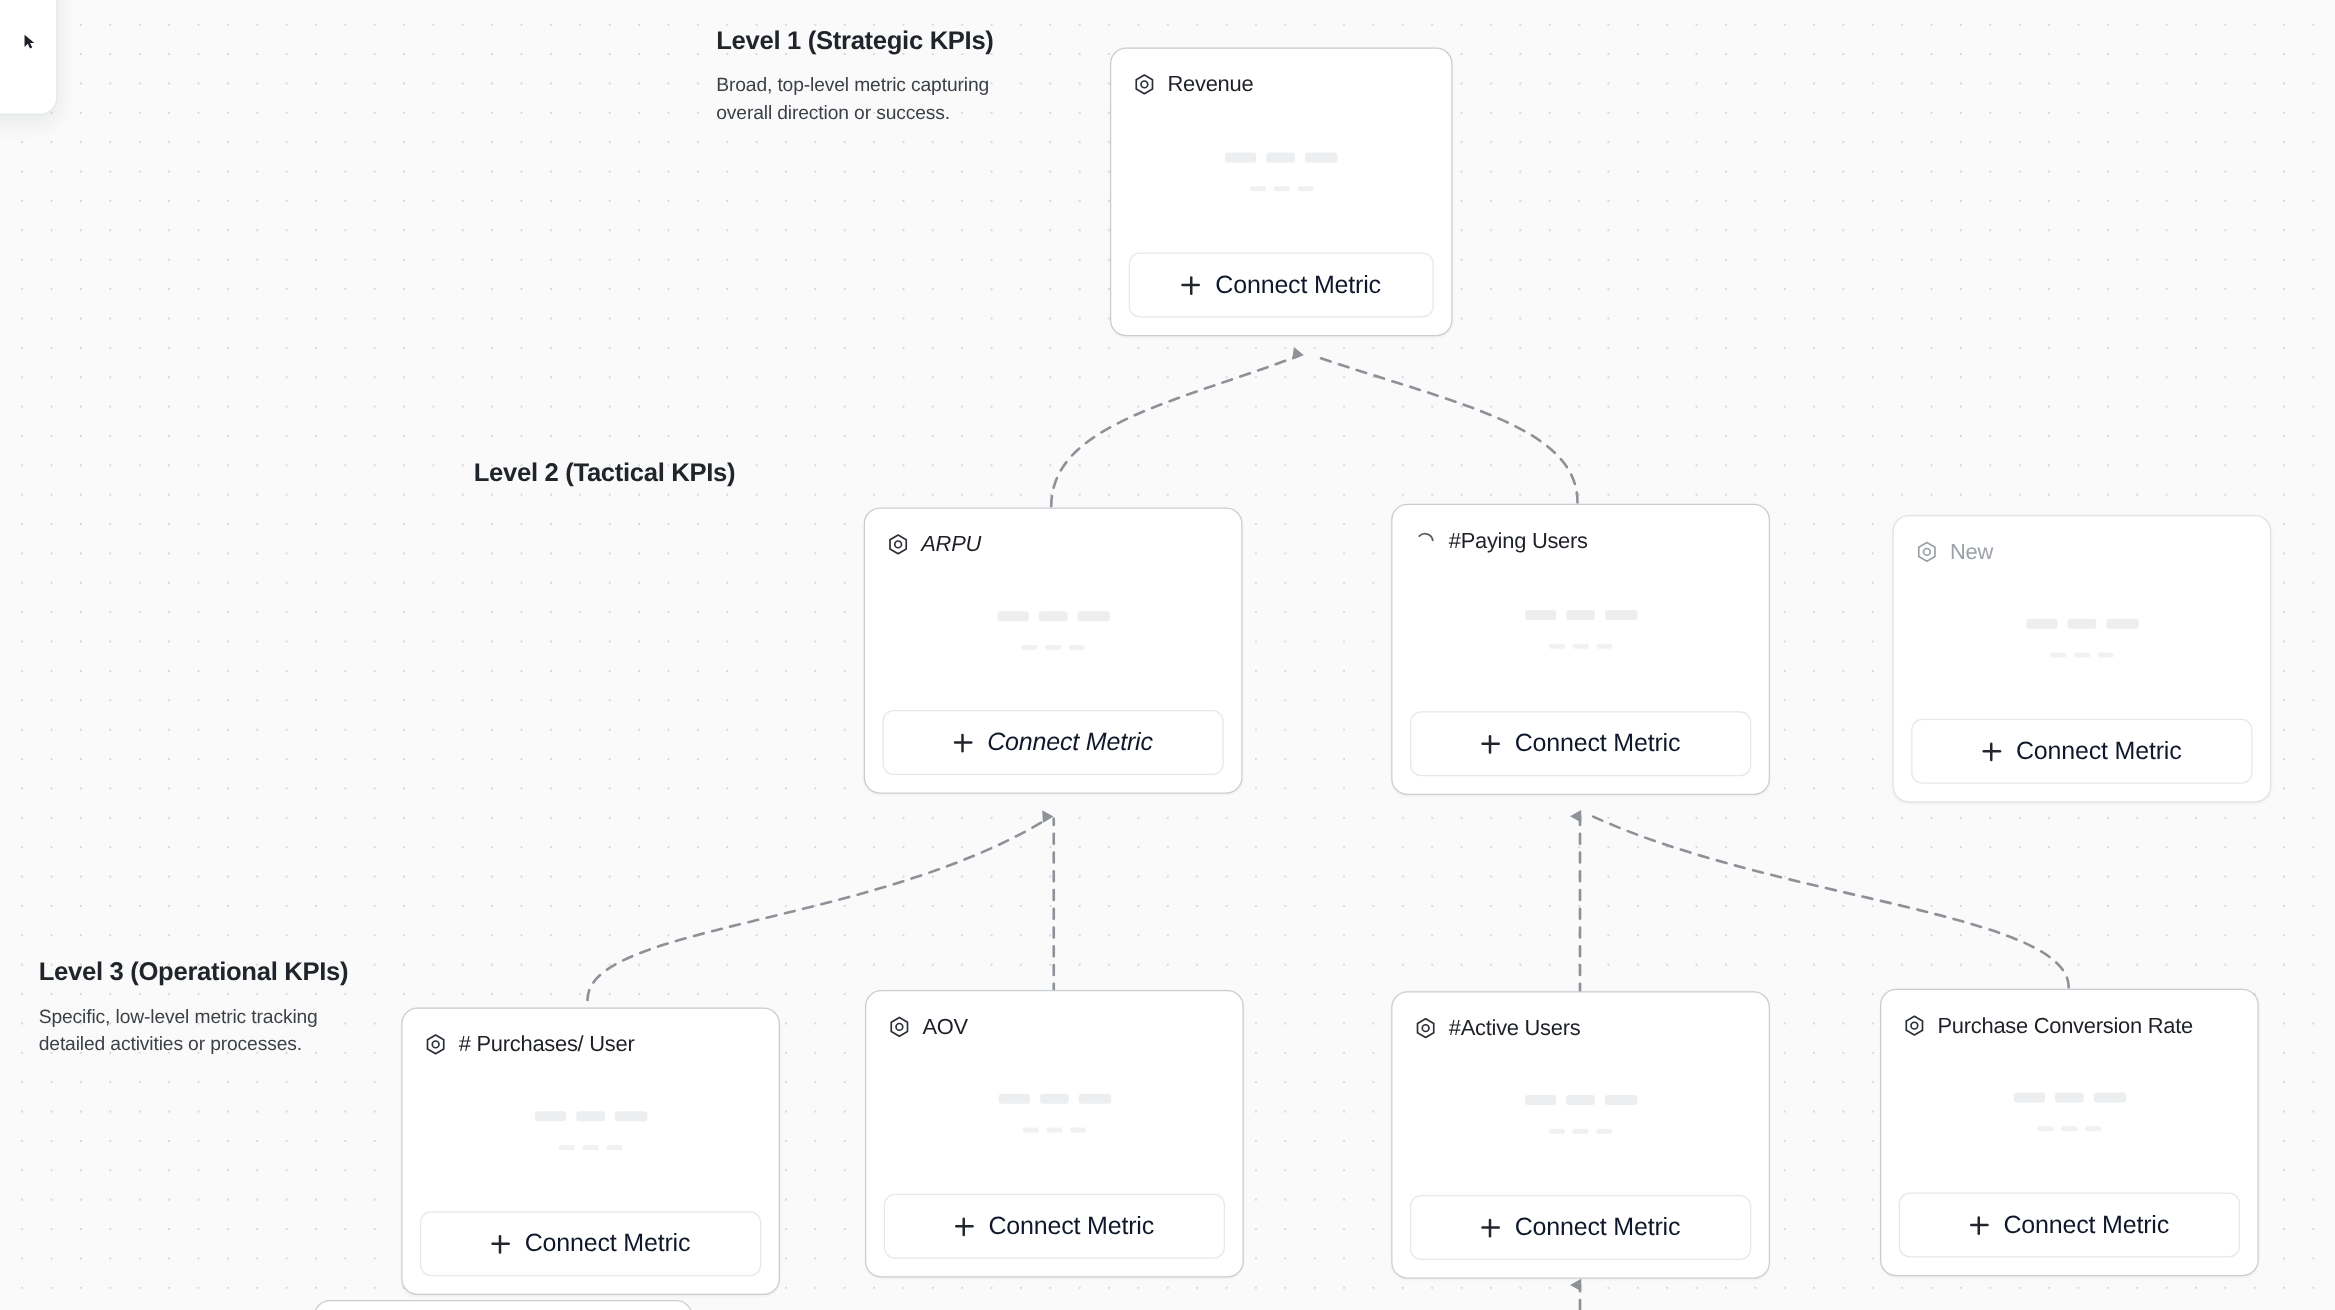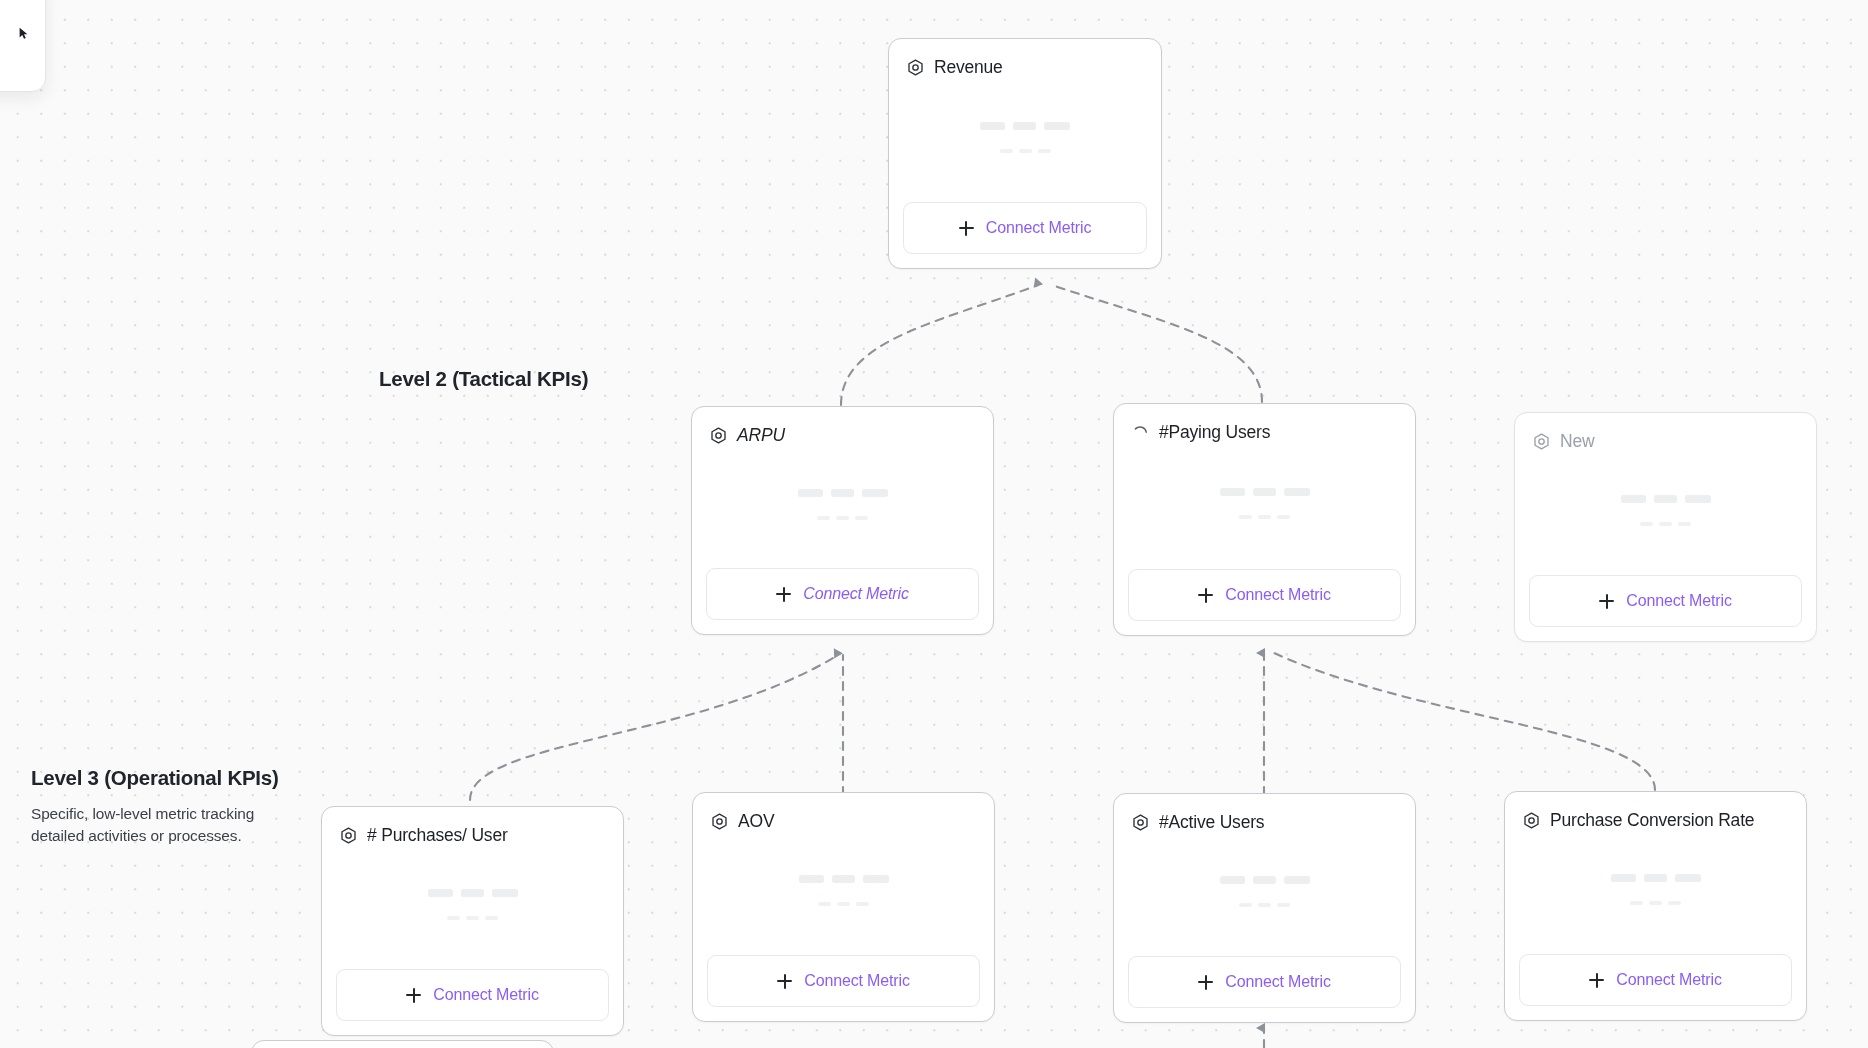--- a/index.html
+++ b/index.html
@@ -146,23 +146,23 @@
   }
   .plus-icon::before, .plus-icon::after {
     content: "";
     position: absolute;
     background: #23262c;
     border-radius: 1px;
   }
   .plus-icon::before { left: 0; top: 6.6px; width: 15px; height: 1.9px; }
   .plus-icon::after  { top: 0; left: 6.6px; height: 15px; width: 1.9px; }
   .connect-label {
-    font-size: 16px;
+    font-size: 20px;
     font-weight: 500;
-    color: #8b5cf6;
+    color: #0f172a;
     letter-spacing: -0.15px;
     white-space: nowrap;
   }
 
   
   #corner-panel {
     position: absolute;
     left: -46px;
     top: -26px;
     width: 92px;
@@ -205,20 +205,24 @@
       <path d="M843 795 L 843 655"></path>
 
       <path d="M1264 795 L 1264 653" marker-end="url(#arrowUp)"></path>
 
       <path d="M1655 790 C 1655 730, 1420 720, 1274 653"></path>
 
       <path d="M1264 1048 L 1264 1028" marker-end="url(#arrowUp)"></path>
     </g>
   </svg>
 
+  <div class="level-note" id="note-l1">
+    <div class="level-title">Level 1 (Strategic KPIs)</div>
+    <div class="level-desc">Broad, top-level metric capturing overall direction or success.</div>
+  </div>
 
   <div class="level-note" id="note-l2">
     <div class="level-title">Level 2 (Tactical KPIs)</div>
   </div>
 
   <div class="level-note" id="note-l3">
     <div class="level-title">Level 3 (Operational KPIs)</div>
     <div class="level-desc">Specific, low-level metric tracking detailed activities or processes.</div>
   </div>
 

